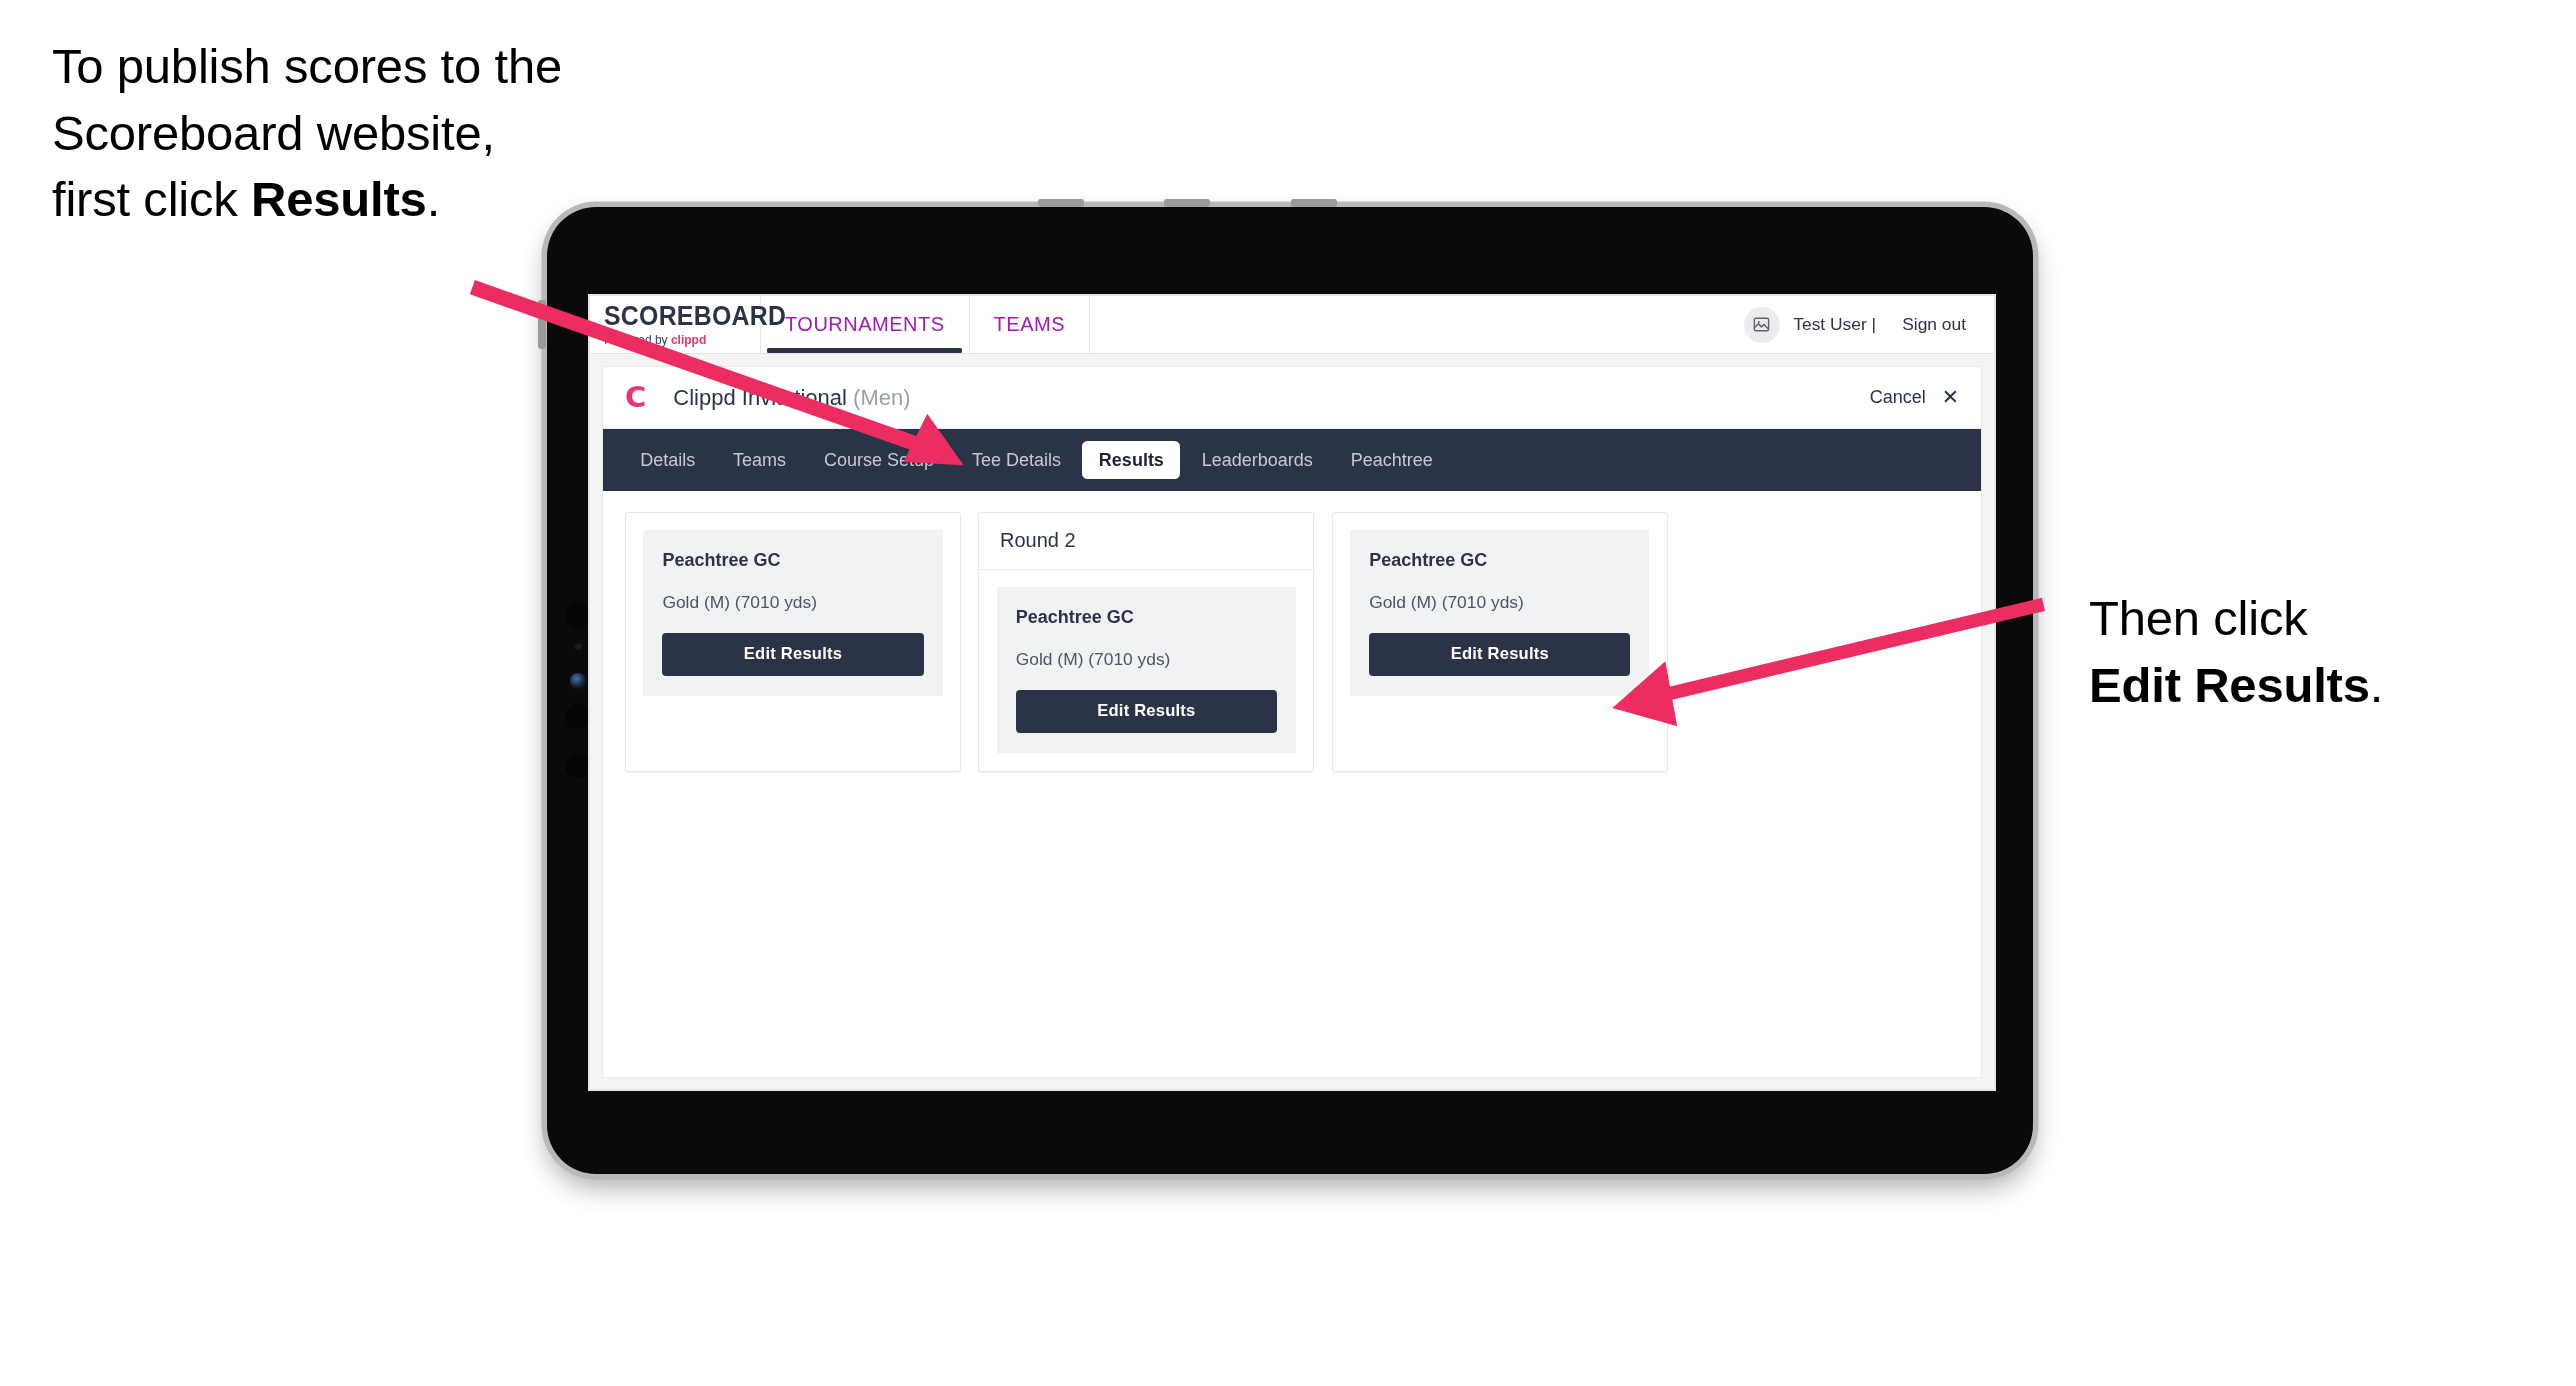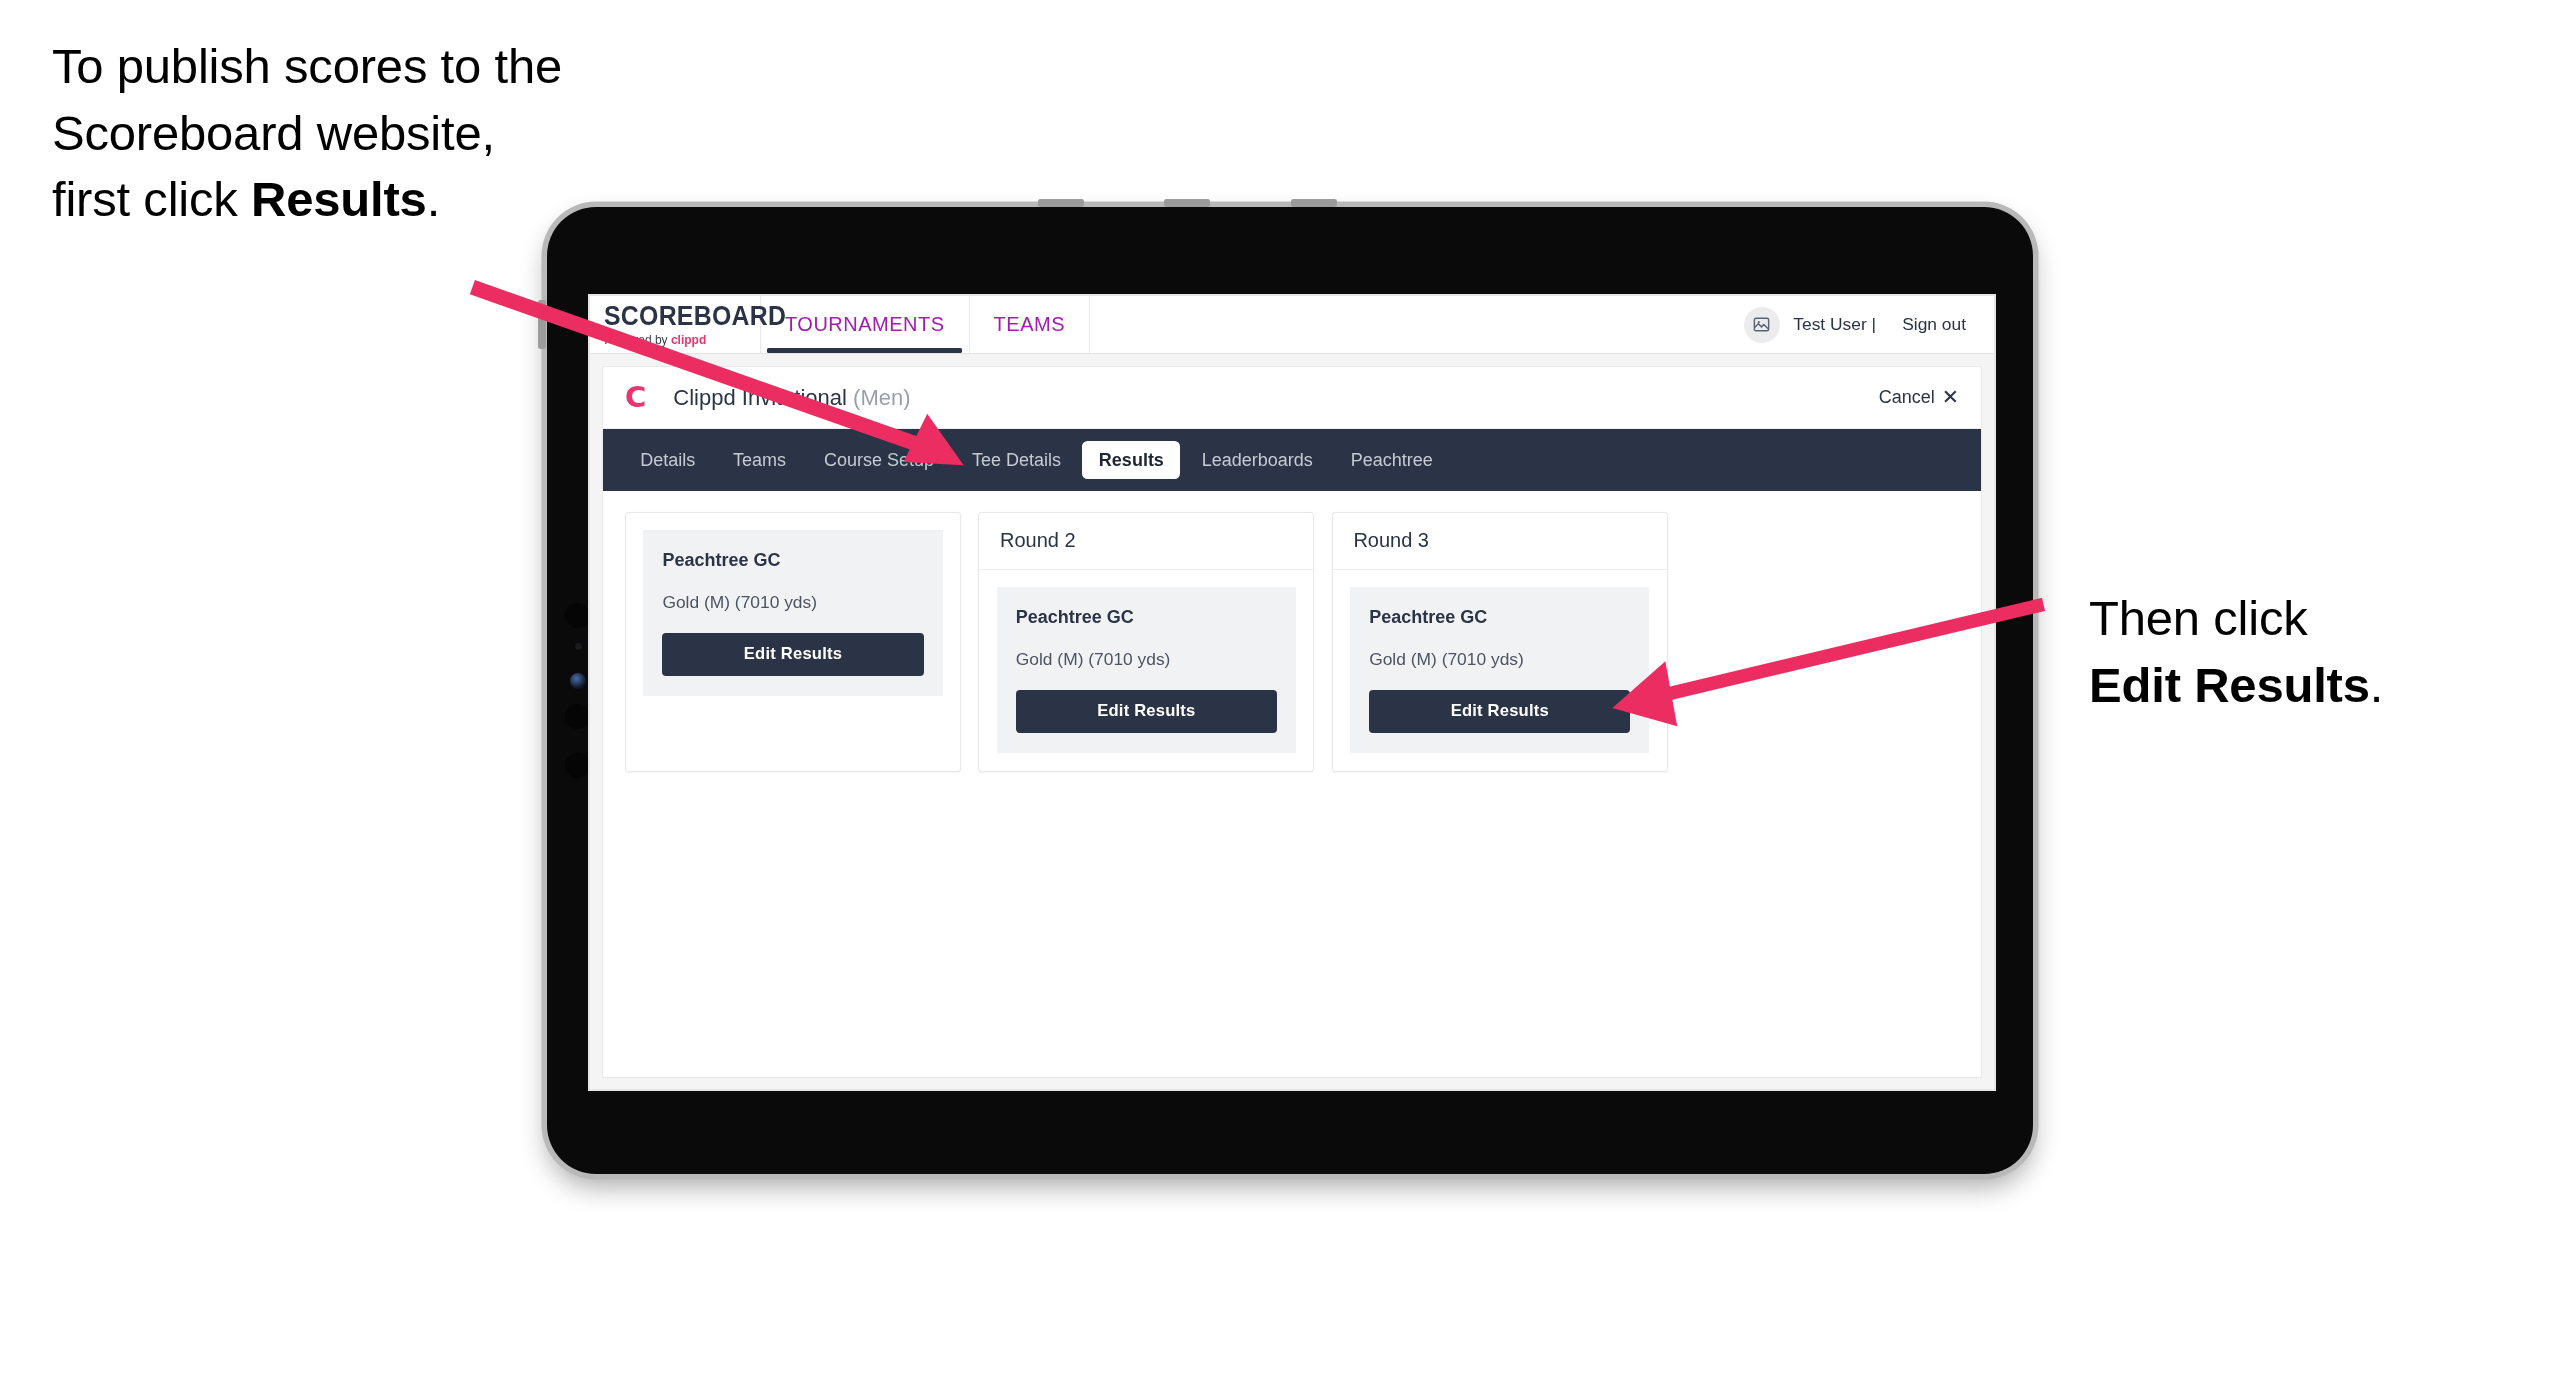--- a/index.html
+++ b/index.html
@@ -113,21 +113,21 @@
     height:62px;display:flex;align-items:center;padding:0 22px;
     border-bottom:0.8px solid #eceef0;box-sizing:border-box;
   }
   #clippd-mark{
     font-size:29px;font-weight:700;color:#e8376f;line-height:1;
     margin-right:27px;font-family:"DejaVu Sans",sans-serif;
   }
   #tournament-title{font-size:22px;color:#2b3446;}
   #tournament-title .dim{color:#9aa0ab;}
   #title-spacer{flex:1;}
-  #cancel-btn{display:flex;align-items:center;gap:7px;font-size:18px;color:#2b3446;}
+  #cancel-btn{display:flex;align-items:center;gap:16px;font-size:18px;color:#2b3446;}
   #cancel-x{font-size:20.6px;line-height:1;color:#2b3446;}
 
   
   #tab-strip{
     background:#2b3446;height:62px;display:flex;align-items:center;
     padding:0 20.6px;gap:4.7px;
   }
   .sec-tab{
     font-size:18px;color:#c6cad3;padding:8.7px 16.6px;border-radius:5.5px;
     white-space:nowrap;
@@ -248,21 +248,20 @@
               <div class="course-name">Peachtree GC</div>
               <div class="course-tee">Gold (M) (7010 yds)</div>
               <div class="edit-btn">
                 <span>Edit Results</span>
               </div>
             </div>
           </div>
         </div>
 
         <div class="round-card">
-          <div class="round-head">Round 3</div>
           <div class="round-body">
             <div class="course-box">
               <div class="course-name">Peachtree GC</div>
               <div class="course-tee">Gold (M) (7010 yds)</div>
               <div class="edit-btn">
                 <span>Edit Results</span>
               </div>
             </div>
           </div>
         </div>

